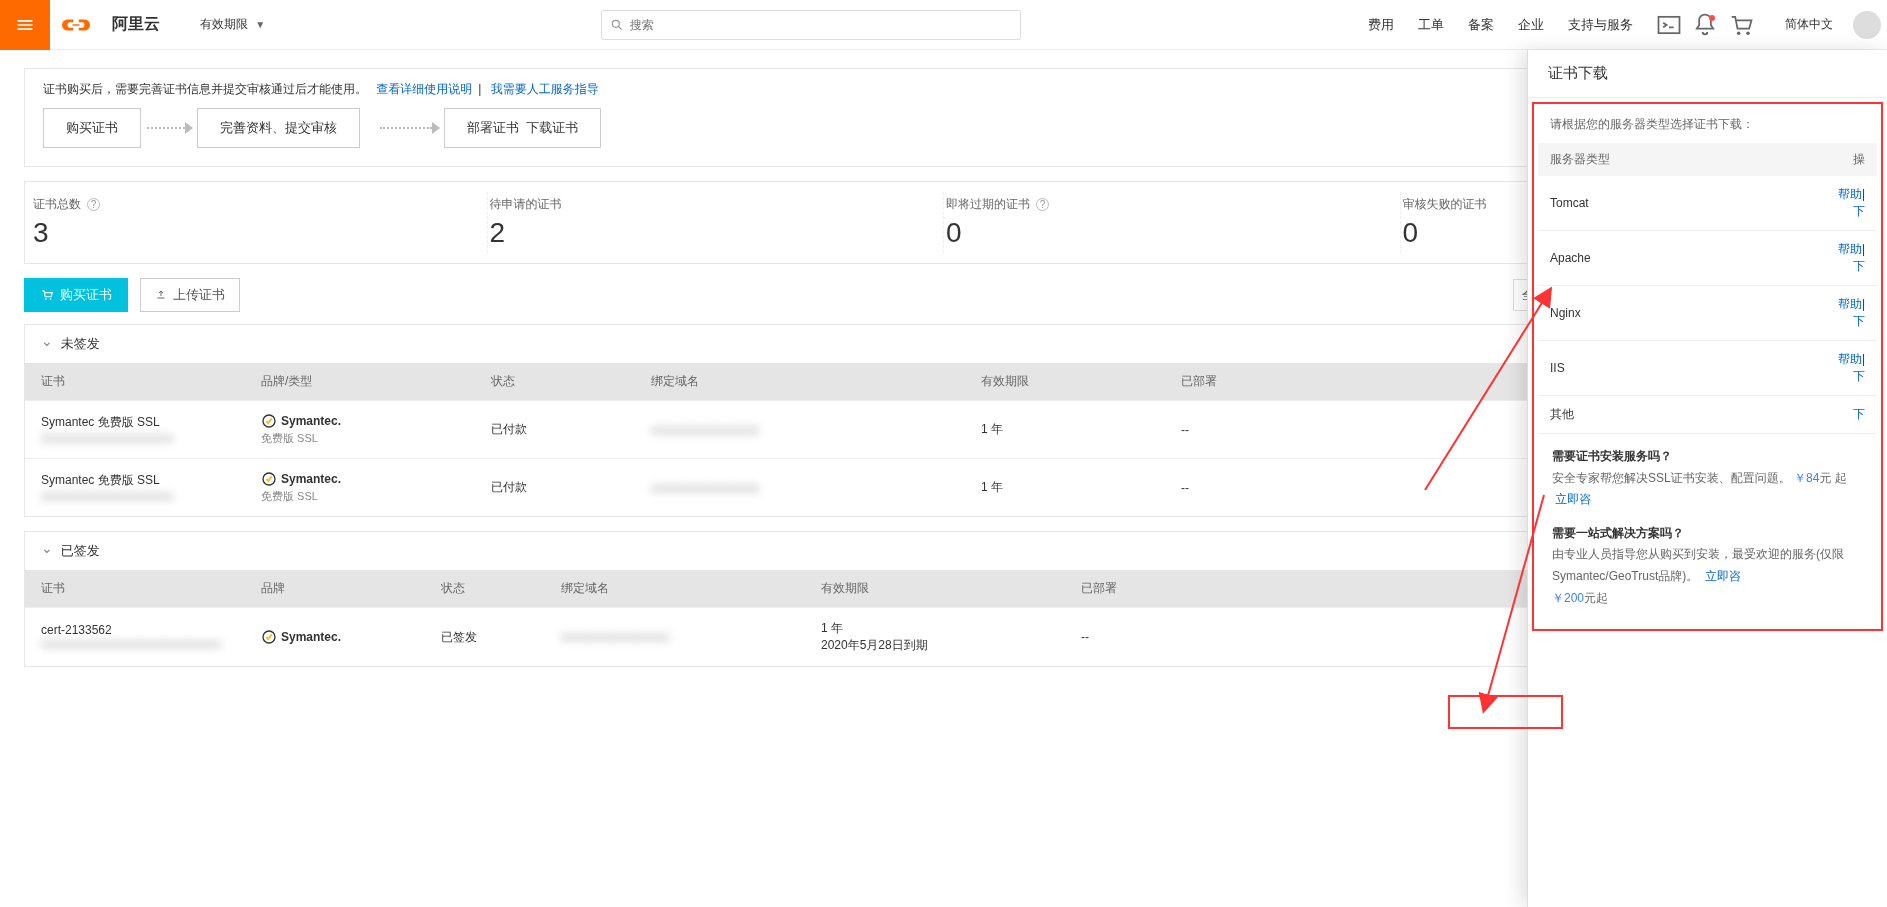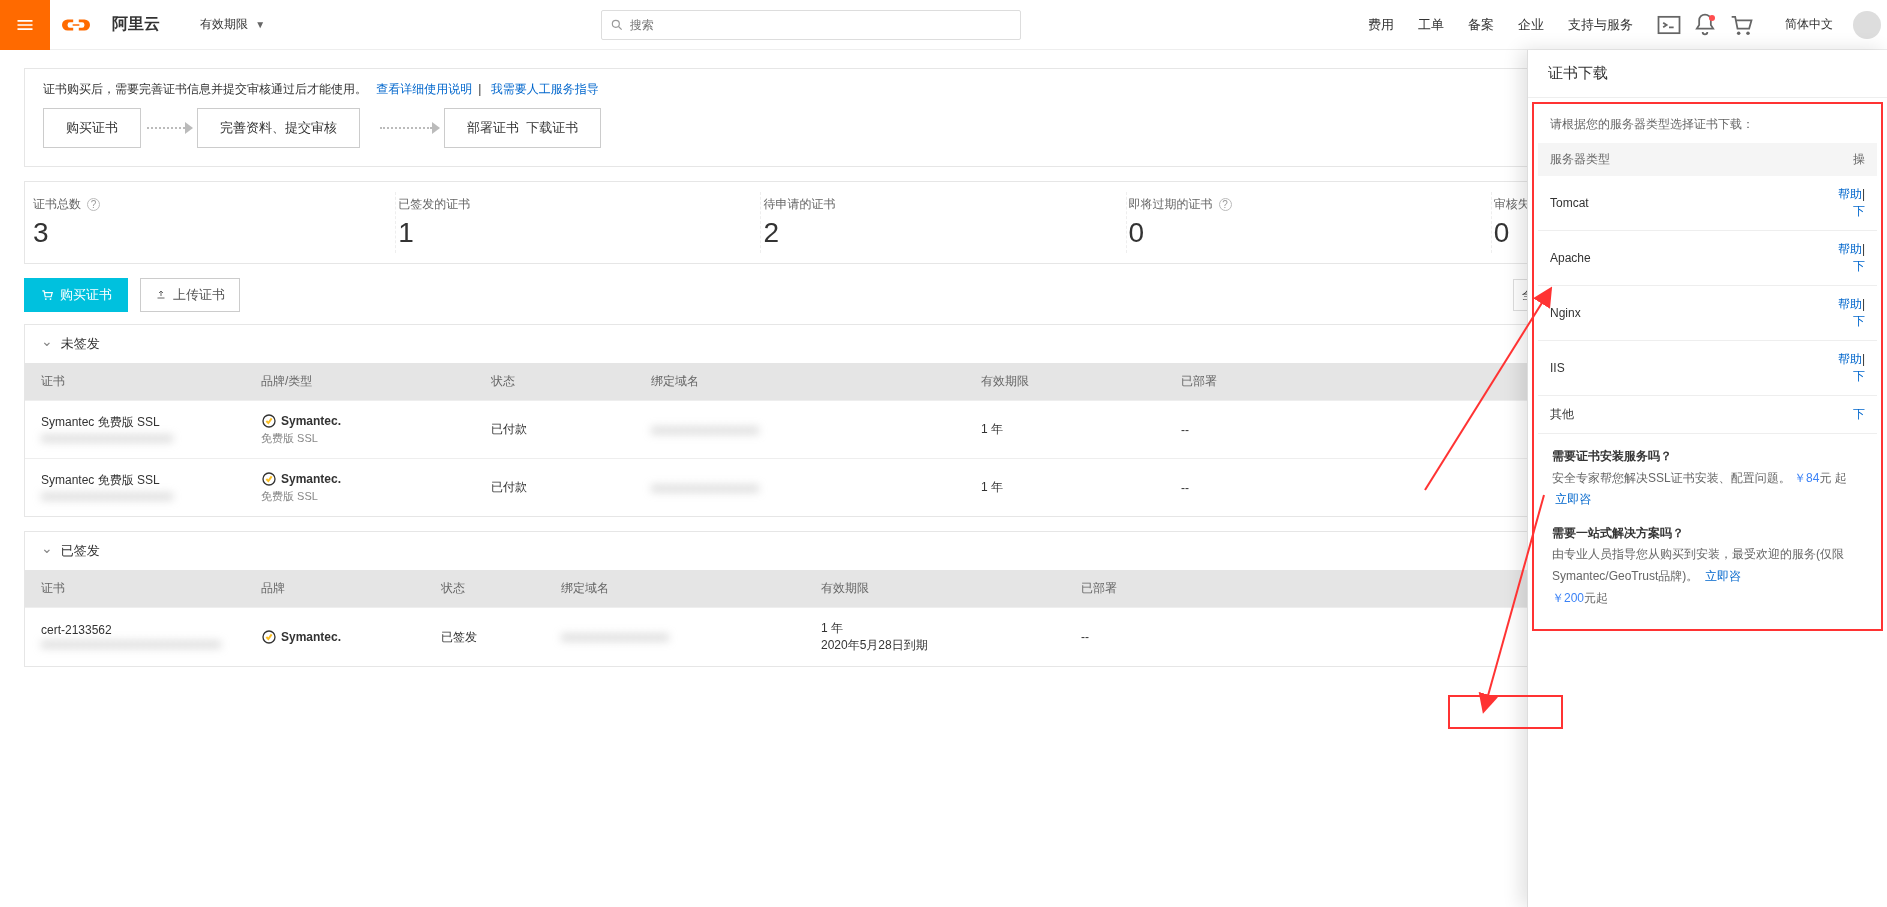--- a/index.html
+++ b/index.html
@@ -179,24 +179,20 @@
     </div>
   </div>
 
   <div class="stats">
     <div class="stat">
       <div class="stat-label">
           <span>证书总数</span>
           <span class="help-icon">?</span>
         </div>
       <div class="stat-value">3</div>
-    </div>
-    <div class="stat">
-      <div class="stat-label">已签发的证书</div>
-      <div class="stat-value">1</div>
     </div>
     <div class="stat">
       <div class="stat-label">待申请的证书</div>
       <div class="stat-value">2</div>
     </div>
     <div class="stat">
       <div class="stat-label">
           <span>即将过期的证书</span>
           <span class="help-icon">?</span>
         </div>

